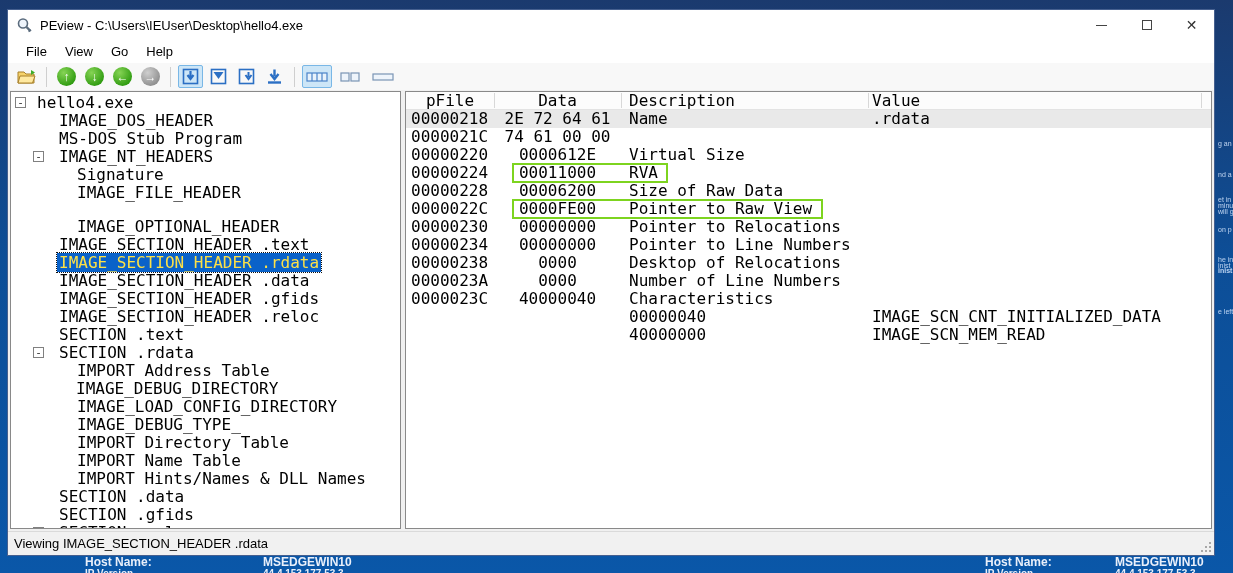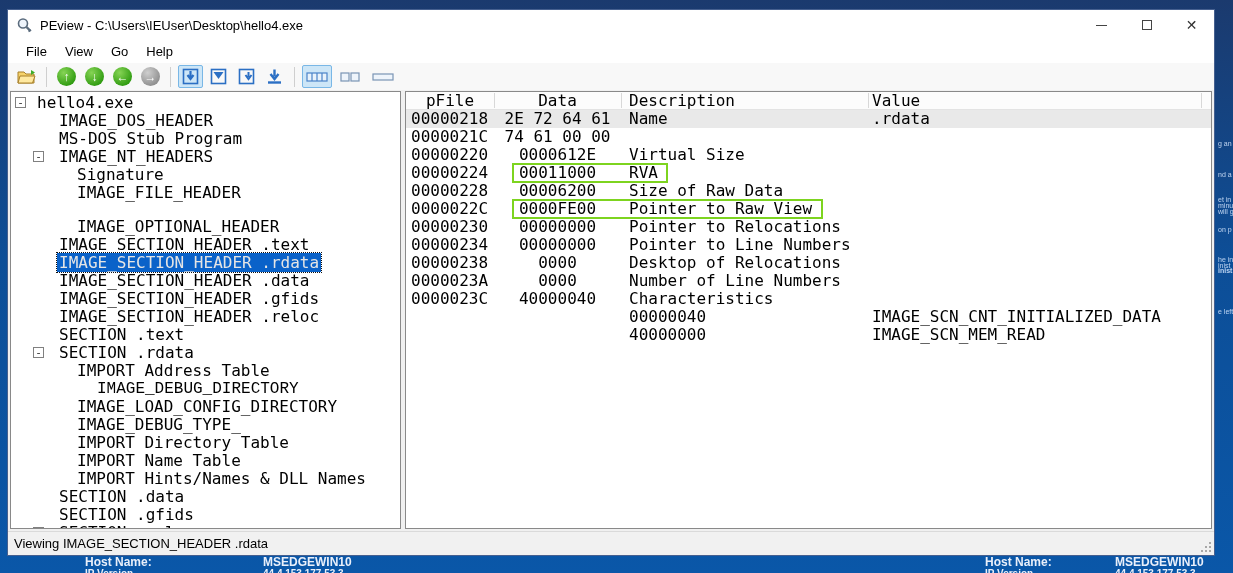--- a/index.html
+++ b/index.html
@@ -42,21 +42,21 @@
   .content { flex:1 1 auto; position:relative; background:#f0f0f0; overflow:hidden; }
   .panel { position:absolute; top:1px; bottom:2px; background:#fff; border:1px solid #898989; overflow:hidden; }
   .tree-panel  { left:2px;  width:391px; padding-top:2px; }
   .table-panel { left:397px; right:2px; }
   .splitter { position:absolute; left:393px; width:4px; top:0; bottom:0; }
 
   
   .tree-row { height:18px; line-height:18px; position:relative;
     font-family:"DejaVu Sans Mono", monospace; font-size:16px; white-space:pre; color:#000; }
   .tree-label { padding:0 2px; }
-  .tree-label.sel { background:#0a62c9; color:#e5e5e5; outline:1px dotted #101010; }
+  .tree-label.sel { background:#0a62c9; color:#fde047; outline:1px dotted #101010; }
   .expander { position:absolute; top:3px; width:11px; height:11px; border:1px solid #808080; background:#fff;
     font-size:11px; line-height:9px; text-align:center; color:#333;
     font-family:"DejaVu Sans Mono", monospace; }
 
   
   .tbl-header { height:18px; display:flex; position:relative; background:#fcfcfc; border-bottom:1px solid #e3e3e3;
     font-family:"DejaVu Sans Mono", monospace; font-size:16px; line-height:17px; color:#000; }
   .hdr-sep { position:absolute; top:1px; bottom:1px; width:1px; background:#d8d8d8; }
   .tbl-row { height:18px; display:flex; font-family:"DejaVu Sans Mono", monospace; font-size:16px; line-height:18px;
     white-space:pre; color:#000; }
@@ -216,21 +216,21 @@
         <div class="tree-row" style="padding-left: 64px;"><span class="tree-label">IMAGE_FILE_HEADER</span></div>
         <div class="tree-row" style="padding-left: 64px; margin-top: 16px;"><span class="tree-label">IMAGE_OPTIONAL_HEADER</span></div>
         <div class="tree-row" style="padding-left: 46px;"><span class="tree-label">IMAGE_SECTION_HEADER .text</span></div>
         <div class="tree-row" style="padding-left: 46px;"><span class="tree-label sel">IMAGE_SECTION_HEADER .rdata</span></div>
         <div class="tree-row" style="padding-left: 46px;"><span class="tree-label">IMAGE_SECTION_HEADER .data</span></div>
         <div class="tree-row" style="padding-left: 46px;"><span class="tree-label">IMAGE_SECTION_HEADER .gfids</span></div>
         <div class="tree-row" style="padding-left: 46px;"><span class="tree-label">IMAGE_SECTION_HEADER .reloc</span></div>
         <div class="tree-row" style="padding-left: 46px;"><span class="tree-label">SECTION .text</span></div>
         <div class="tree-row" style="padding-left: 46px;"><span class="expander" style="left: 22px;">-</span><span class="tree-label">SECTION .rdata</span></div>
         <div class="tree-row" style="padding-left: 64px;"><span class="tree-label">IMPORT Address Table</span></div>
-        <div class="tree-row" style="padding-left: 84px; font-family: Liberation Mono, monospace;"><span class="tree-label">IMAGE_DEBUG_DIRECTORY</span></div>
+        <div class="tree-row" style="padding-left: 63px;"><span class="tree-label">IMAGE_DEBUG_DIRECTORY</span></div>
         <div class="tree-row" style="padding-left: 64px;"><span class="tree-label">IMAGE_LOAD_CONFIG_DIRECTORY</span></div>
         <div class="tree-row" style="padding-left: 64px;"><span class="tree-label">IMAGE_DEBUG_TYPE_</span></div>
         <div class="tree-row" style="padding-left: 64px;"><span class="tree-label">IMPORT Directory Table</span></div>
         <div class="tree-row" style="padding-left: 64px;"><span class="tree-label">IMPORT Name Table</span></div>
         <div class="tree-row" style="padding-left: 64px;"><span class="tree-label">IMPORT Hints/Names &amp; DLL Names</span></div>
         <div class="tree-row" style="padding-left: 46px;"><span class="tree-label">SECTION .data</span></div>
         <div class="tree-row" style="padding-left: 46px;"><span class="tree-label">SECTION .gfids</span></div>
         <div class="tree-row" style="padding-left: 46px;"><span class="expander" style="left: 22px;">+</span><span class="tree-label">SECTION .reloc</span></div>
       </div>
     <div class="splitter"></div>

